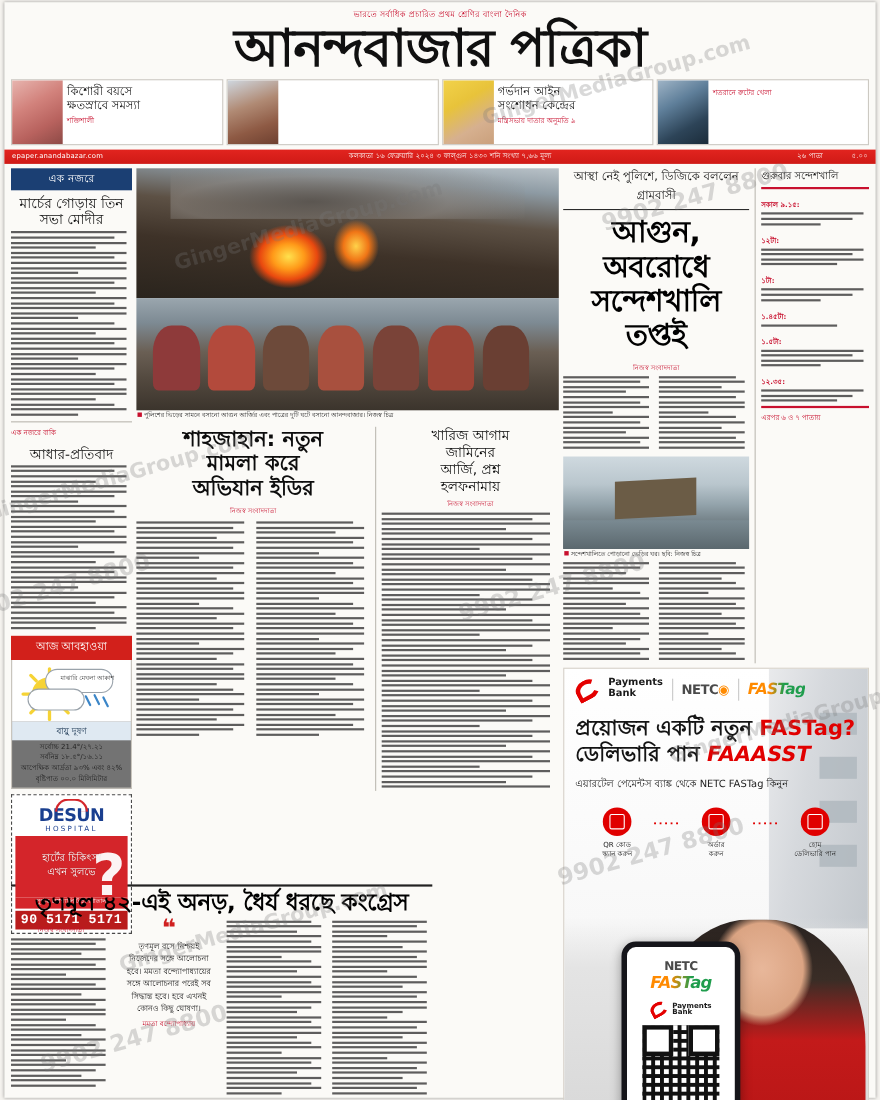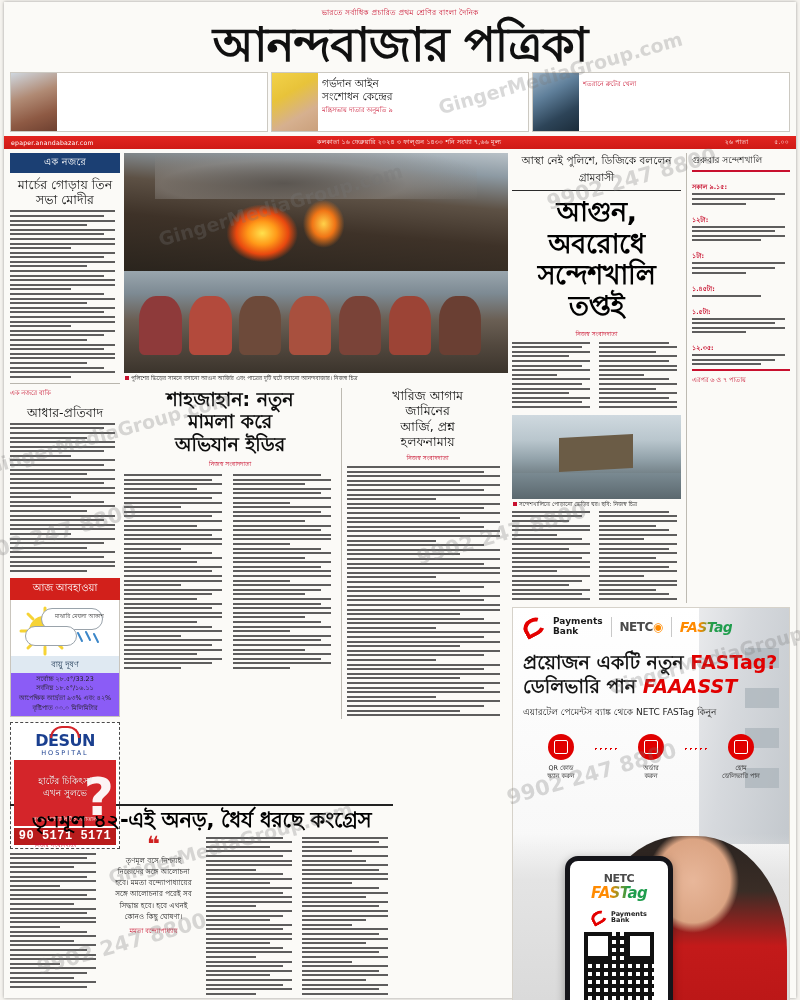--- a/index.html
+++ b/index.html
@@ -141,21 +141,21 @@
     font-size: 6.5px; color: #c8102e; text-align: left;
     font-family: Liberation Sans, sans-serif; padding: 1px 0 2px;
   }
 
   
   .wx-hd {
     background: #d2201b; color: #fff; text-align: center;
     font-size: 10px; padding: 2px 0 3px;
     font-family: Liberation Serif, serif;
   }
-  .wx-box { border: 1px solid #c9c5bd; border-top: none; background: #8b5cf6; }
+  .wx-box { border: 1px solid #c9c5bd; border-top: none; background: #737373; }
   .wx-art { position: relative; height: 56px; background: #fff; overflow: hidden; }
   .wx-sun {
     position: absolute; left: 18px; top: 16px; width: 30px; height: 30px;
     border-radius: 50%; background: #f6d335;
   }
   .wx-ray {
     position: absolute; left: 8px; top: 6px; width: 52px; height: 50px;
   }
   .wx-cloud1 {
     position: absolute; left: 30px; top: 8px; width: 62px; height: 22px;
@@ -502,20 +502,27 @@
 </head>
 <body>
 
 <div id="page">
 <div class="paper">
 
   <div class="tagline">ভারতে সর্বাধিক প্রচারিত প্রথম শ্রেণির বাংলা দৈনিক</div>
   <div class="masthead">আনন্দবাজার পত্রিকা</div>
 
   <div class="teasers">
+    <div class="teaser">
+      <div class="thumb th1"></div>
+      <div class="tx">
+        <div class="tt">কিশোরী বয়সে<br>ক্ষতস্রাবে সমস্যা</div>
+        <div class="ts">শক্তিশালী</div>
+      </div>
+    </div>
     <div class="teaser">
       <div class="thumb th2"></div>
     </div>
     <div class="teaser">
       <div class="thumb th3"></div>
       <div class="tx">
         <div class="tt">গর্ভদান আইন<br>সংশোধন কেন্দ্রের</div>
         <div class="ts">মন্ত্রিসভায় দাতার অনুমতি ৯</div>
       </div>
     </div>
@@ -640,21 +647,21 @@
             <svg class="wx-rain" width="26" height="20" viewBox="0 0 26 20">
               <g stroke="#3b86c8" stroke-width="2" stroke-linecap="round">
                 <line x1="3" y1="3" x2="7" y2="11"></line>
                     <line x1="11" y1="2" x2="15" y2="10"></line>
                 <line x1="19" y1="4" x2="23" y2="12"></line>
               </g>
             </svg>
           </div>
           <div class="wx-sub">বায়ু দূষণ</div>
           <div class="wx-rows">
-            <div>সর্বোচ্চ ২৮.৫°/33.23</div>
+            <div>সর্বোচ্চ 21.4°/২৭.২১</div>
             <div>সর্বনিম্ন ১৮.৫°/১৬.১১</div>
             <div>আপেক্ষিক আর্দ্রতা ৯৩% এবং ৪২%</div>
             <div>বৃষ্টিপাত ০০.০ মিলিমিটার</div>
           </div>
         </div>
       </div>
 
       <div class="desun">
         <div class="desun-logo">
           <span class="desun-arc"></span>

